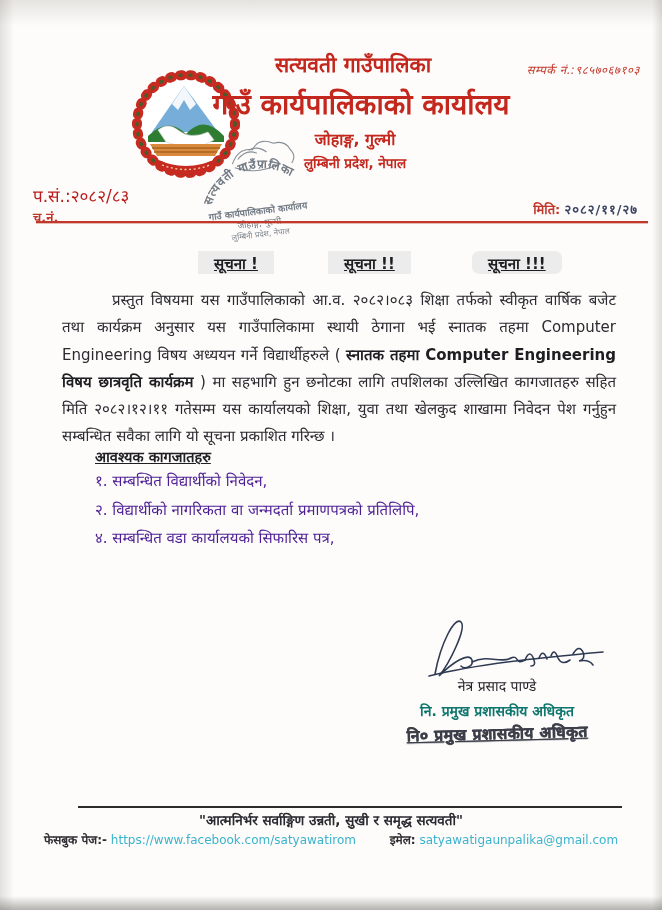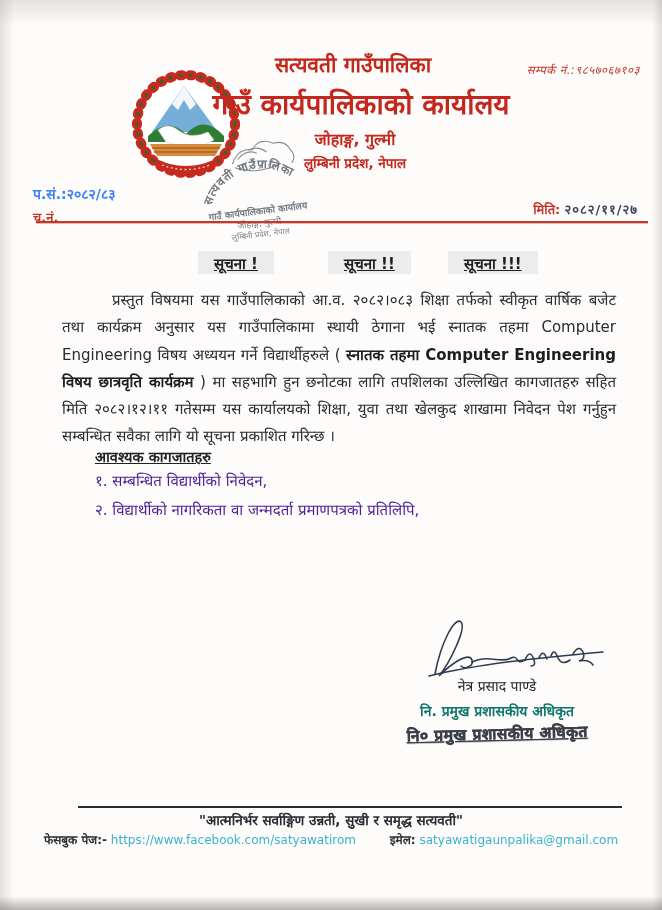--- a/index.html
+++ b/index.html
@@ -27,32 +27,32 @@
     transform:translateX(30px); font-size:28px; font-weight:bold; color:#c3271d; }
   .header-addr1 { position:absolute; left:0; right:0; top:128px; text-align:center;
     transform:translateX(24px); font-size:16px; font-weight:bold; color:#c3271d; }
   .header-addr2 { position:absolute; left:0; right:0; top:154px; text-align:center;
     transform:translateX(24px); font-size:13.5px; font-weight:bold; color:#c3271d; }
 
   .logo { position:absolute; left:124px; top:64px; width:124px; height:124px; }
   .round-stamp { position:absolute; left:192px; top:128px; width:128px; height:118px;
     transform:rotate(-7deg); opacity:0.82; }
 
-  .refno  { position:absolute; left:33px; top:184px; font-size:14px; color:#3b82f6; font-weight:bold; }
+  .refno  { position:absolute; left:33px; top:184px; font-size:17px; color:#b91c1c; font-weight:normal; }
   .chno   { position:absolute; left:33px; top:208px; font-size:13px; color:#c3372b; font-weight:bold;text-align:center; }
   .dateline { position:absolute; right:24px; top:200px; font-size:13px; }
   .dateline .lbl { color:#c3372b; font-weight:bold; }
   .dateline .val { color:#3c4663; font-weight:bold; letter-spacing:1px; }
   .rule-red { position:absolute; left:36px; right:14px; top:221px; height:2px;
     background:#c0392b; box-shadow:0 1px 0 rgba(192,57,43,0.35); }
 
   .notice-row { position:absolute; left:0; right:0; top:251px; }
   .notice-word { position:absolute; font-size:15px; font-weight:bold; color:#1e1e22;
     text-decoration:underline; background:#ececec; padding:2px 16px 1px; }
-  .nw1 { left:198px; } .nw2 { left:328px; } .nw3 { left:448px; }
+  .nw1 { left:198px; } .nw2 { left:328px; } .nw3 { left:472px;border-radius:7px; }
 
   .body-par { position:absolute; left:62px; right:46px; top:287px; font-size:15px;
     line-height:1.82; text-align:justify; text-indent:50px; color:#2a2a30; }
   .body-par b { color:#1d1d22; }
 
   .doc-head { position:absolute; left:95px; top:446px; font-size:14.5px; font-weight:bold;
     text-decoration:underline; color:#1f1f24; }
   .doc-list { position:absolute; left:95px; top:470px; font-size:15px; color:#4c1d95; }
   .doc-list div { margin-bottom:8.5px; }
 
@@ -133,20 +133,21 @@
   </div>
 
   <div class="body-par">
     <span>प्रस्तुत विषयमा यस गाउँपालिकाको आ.व. २०८२।०८३ शिक्षा तर्फको स्वीकृत वार्षिक बजेट तथा कार्यक्रम अनुसार यस गाउँपालिकामा स्थायी ठेगाना भई स्नातक तहमा Computer Engineering विषय अध्ययन गर्ने विद्यार्थीहरुले ( </span><b>स्नातक तहमा Computer Engineering विषय छात्रवृति कार्यक्रम</b><span> ) मा सहभागि हुन छनोटका लागि तपशिलका उल्लिखित कागजातहरु सहित मिति २०८२।१२।११ गतेसम्म यस कार्यालयको शिक्षा, युवा तथा खेलकुद शाखामा निवेदन पेश गर्नुहुन सम्बन्धित सवैका लागि यो सूचना प्रकाशित गरिन्छ ।</span>
   </div>
 
   <div class="doc-head">आवश्यक कागजातहरु</div>
   <div class="doc-list">
     <div>१. सम्बन्धित विद्यार्थीको निवेदन,</div>
     <div>२. विद्यार्थीको नागरिकता वा जन्मदर्ता प्रमाणपत्रको प्रतिलिपि,</div>
+    <div>४. सम्बन्धित वडा कार्यालयको सिफारिस पत्र,</div>
   </div>
 
   <div class="sig-block">
     <svg class="sig-scribble" width="240" height="78" viewBox="0 0 240 78">
       <g stroke="#2f3b52" stroke-width="1.6" fill="none" stroke-linecap="round">
         <path d="M58,62 C64,30 78,4 84,10 C90,16 72,52 62,64 C76,50 92,40 95,48 C97,54 88,58 84,54"></path>
         <path d="M95,50 C112,42 124,52 134,46 C142,42 138,54 148,48"></path>
         <path d="M148,48 q5,-12 9,0 q2,6 -3,6 M162,46 q4,-10 8,1 M174,44 q3,-9 7,2 q4,8 12,2"></path>
         <path d="M196,42 q6,-10 10,-2 q3,7 -4,9 q10,-2 14,4"></path>
         <path d="M52,64 C100,52 160,46 226,40"></path>

